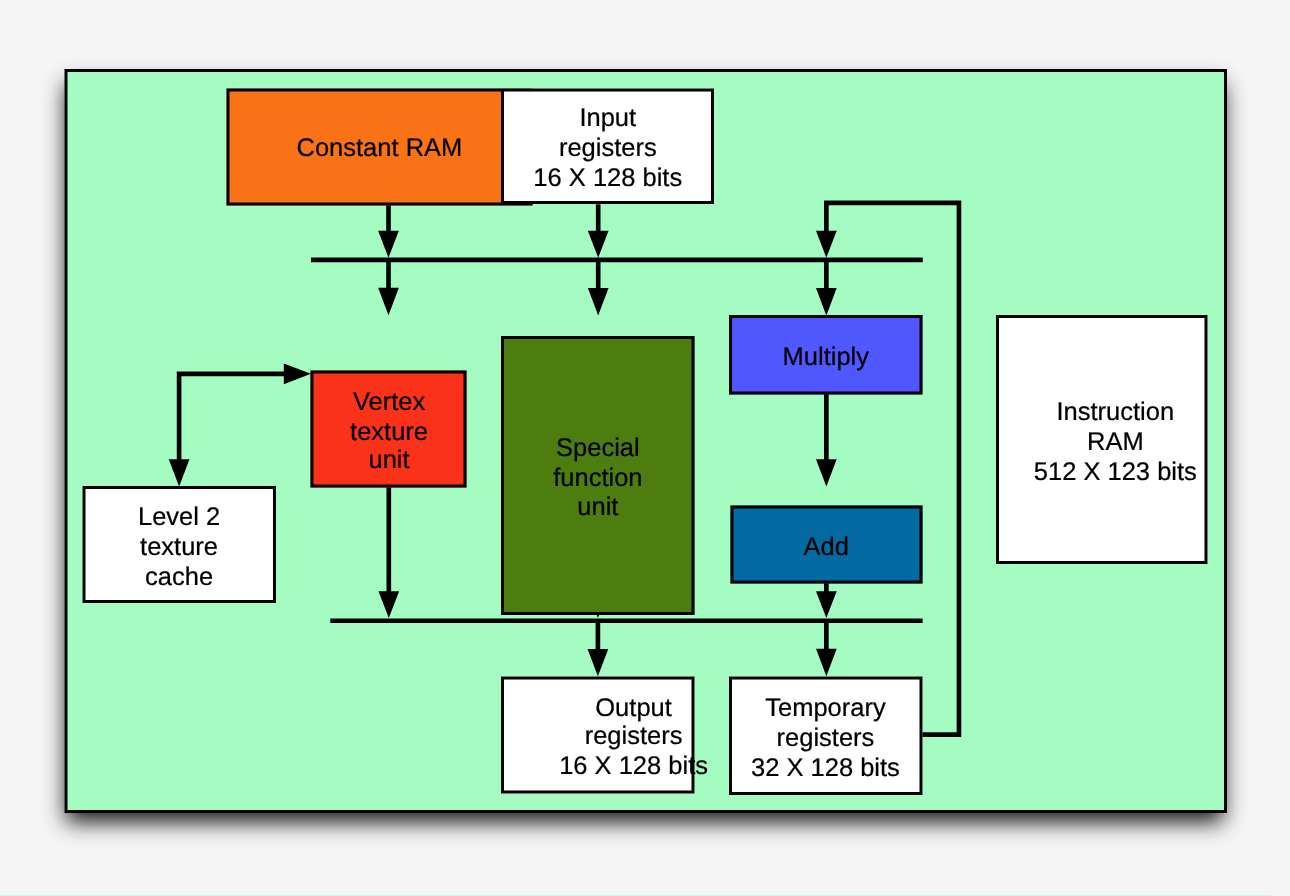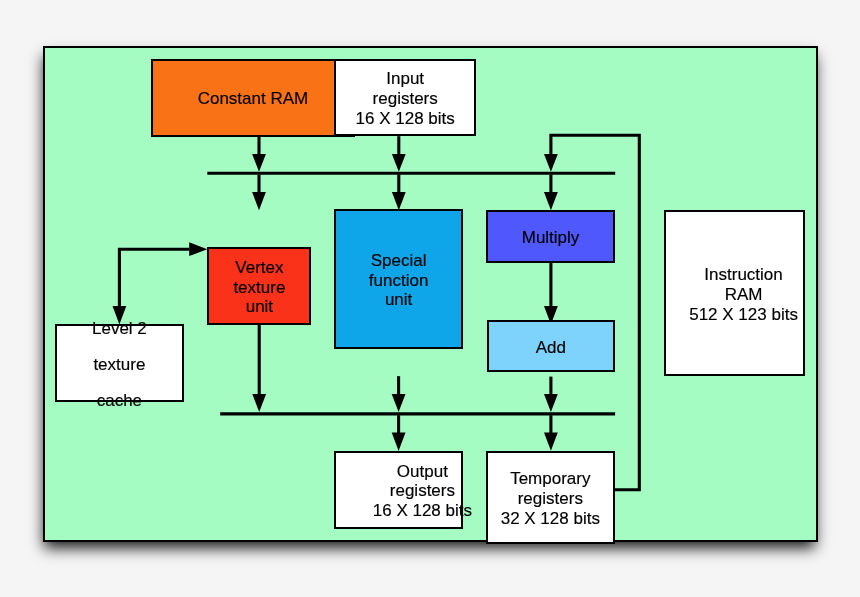--- a/index.html
+++ b/index.html
@@ -79,50 +79,50 @@
     <span>registers</span>
     <span>16 X 128 bits</span>
   </div>
 
   <div class="blk" style="left: 207.3px; top: 210.2px; width: 104.2px; height: 77.7px; background-color: rgb(250, 50, 25); margin-top: 37px;">
     <span>Vertex</span>
     <span>texture</span>
     <span>unit</span>
   </div>
 
-  <div class="blk" style="left: 334.4px; top: 209px; width: 128.4px; height: 140px; background-color: #0ea5e9;">
+  <div class="blk" style="left: 334.4px; top: 224px; width: 128.4px; height: 186px; background-color: #4d7c0f;">
     <span>Special</span>
     <span>function</span>
     <span>unit</span>
   </div>
 
   <div class="blk" style="left: 486.2px; top: 210.3px; width: 128.7px; height: 52.4px; background-color: rgb(78, 88, 252); text-align: right;">
     <span>Multiply</span>
   </div>
 
   <div class="blk" style="left: 664px; top: 210.1px; width: 141.1px; height: 166.3px; background-color: rgb(255, 255, 255); padding-left: 18px;">
     <span>Instruction</span>
     <span>RAM</span>
     <span>512 X 123 bits</span>
   </div>
 
-  <div class="blk" style="left: 55.1px; top: 324.4px; width: 128.6px; height: 77.7px; background-color: rgb(255, 255, 255); gap: 16px;">
+  <div class="blk" style="left: 55.1px; top: 324.4px; width: 128.6px; height: 77.7px; background-color: rgb(255, 255, 255);">
     <span>Level 2</span>
     <span>texture</span>
     <span>cache</span>
   </div>
 
-  <div class="blk" style="left: 486.5px; top: 320px; width: 128.7px; height: 52.4px; background-color: #7dd3fc;">
+  <div class="blk" style="left: 486.5px; top: 337px; width: 128.7px; height: 52.4px; background-color: #0369a1;">
     <span>Add</span>
   </div>
 
   <div class="blk" style="left: 334.1px; top: 450.9px; width: 128.6px; height: 77.7px; background-color: rgb(255, 255, 255); padding-left: 48px;">
     <span>Output</span>
     <span>registers</span>
     <span>16 X 128 bits</span>
   </div>
 
-  <div class="blk" style="left: 486px; top: 450.8px; width: 128.6px; height: 93px; background-color: rgb(255, 255, 255);">
+  <div class="blk" style="left: 486px; top: 450.8px; width: 128.6px; height: 79px; background-color: rgb(255, 255, 255);">
     <span>Temporary</span>
     <span>registers</span>
     <span>32 X 128 bits</span>
   </div>
 </div>
 
 </body></html>

